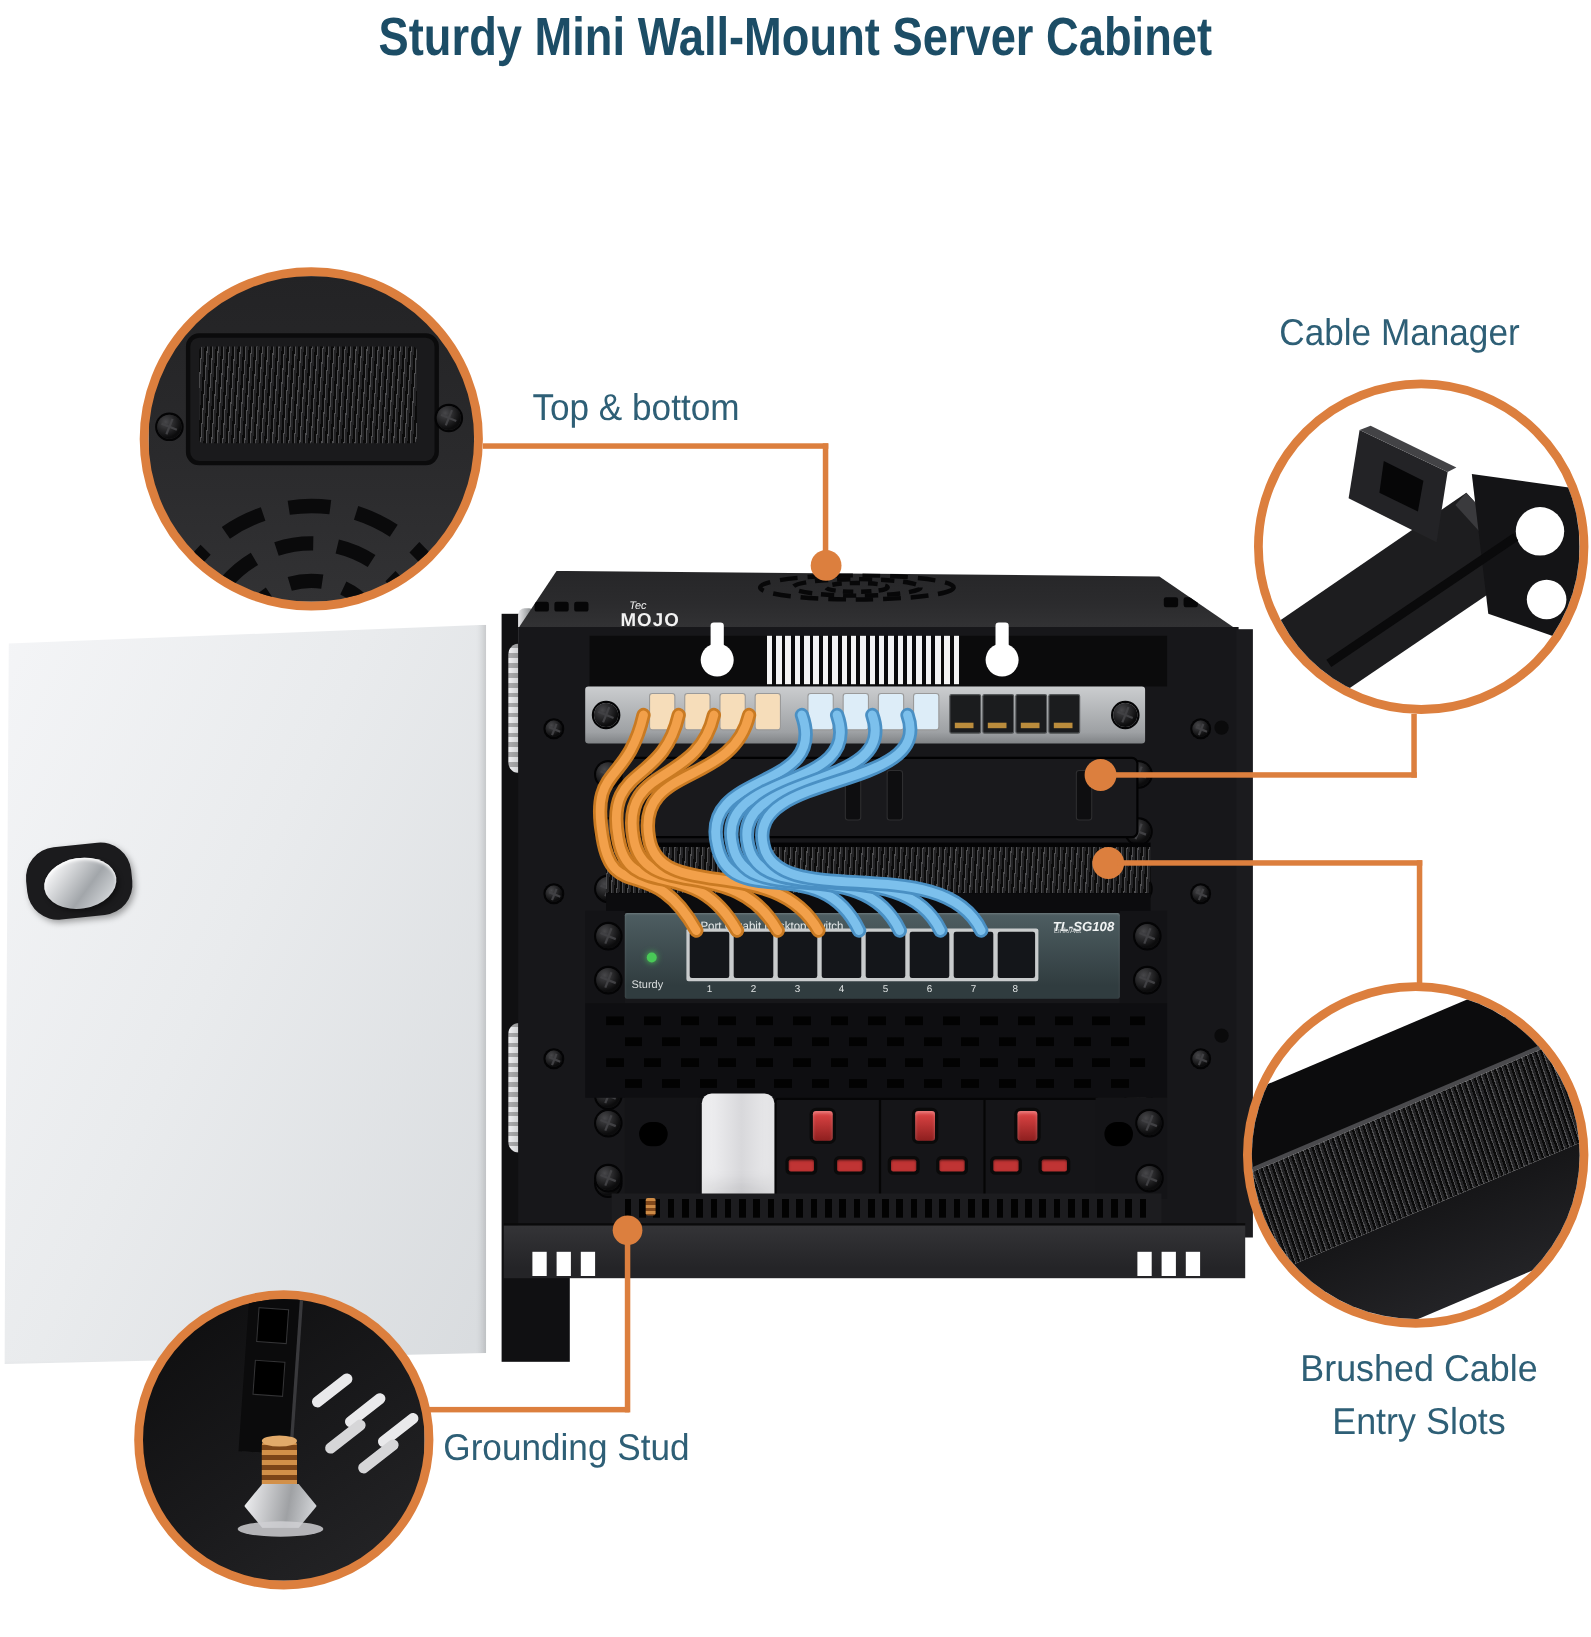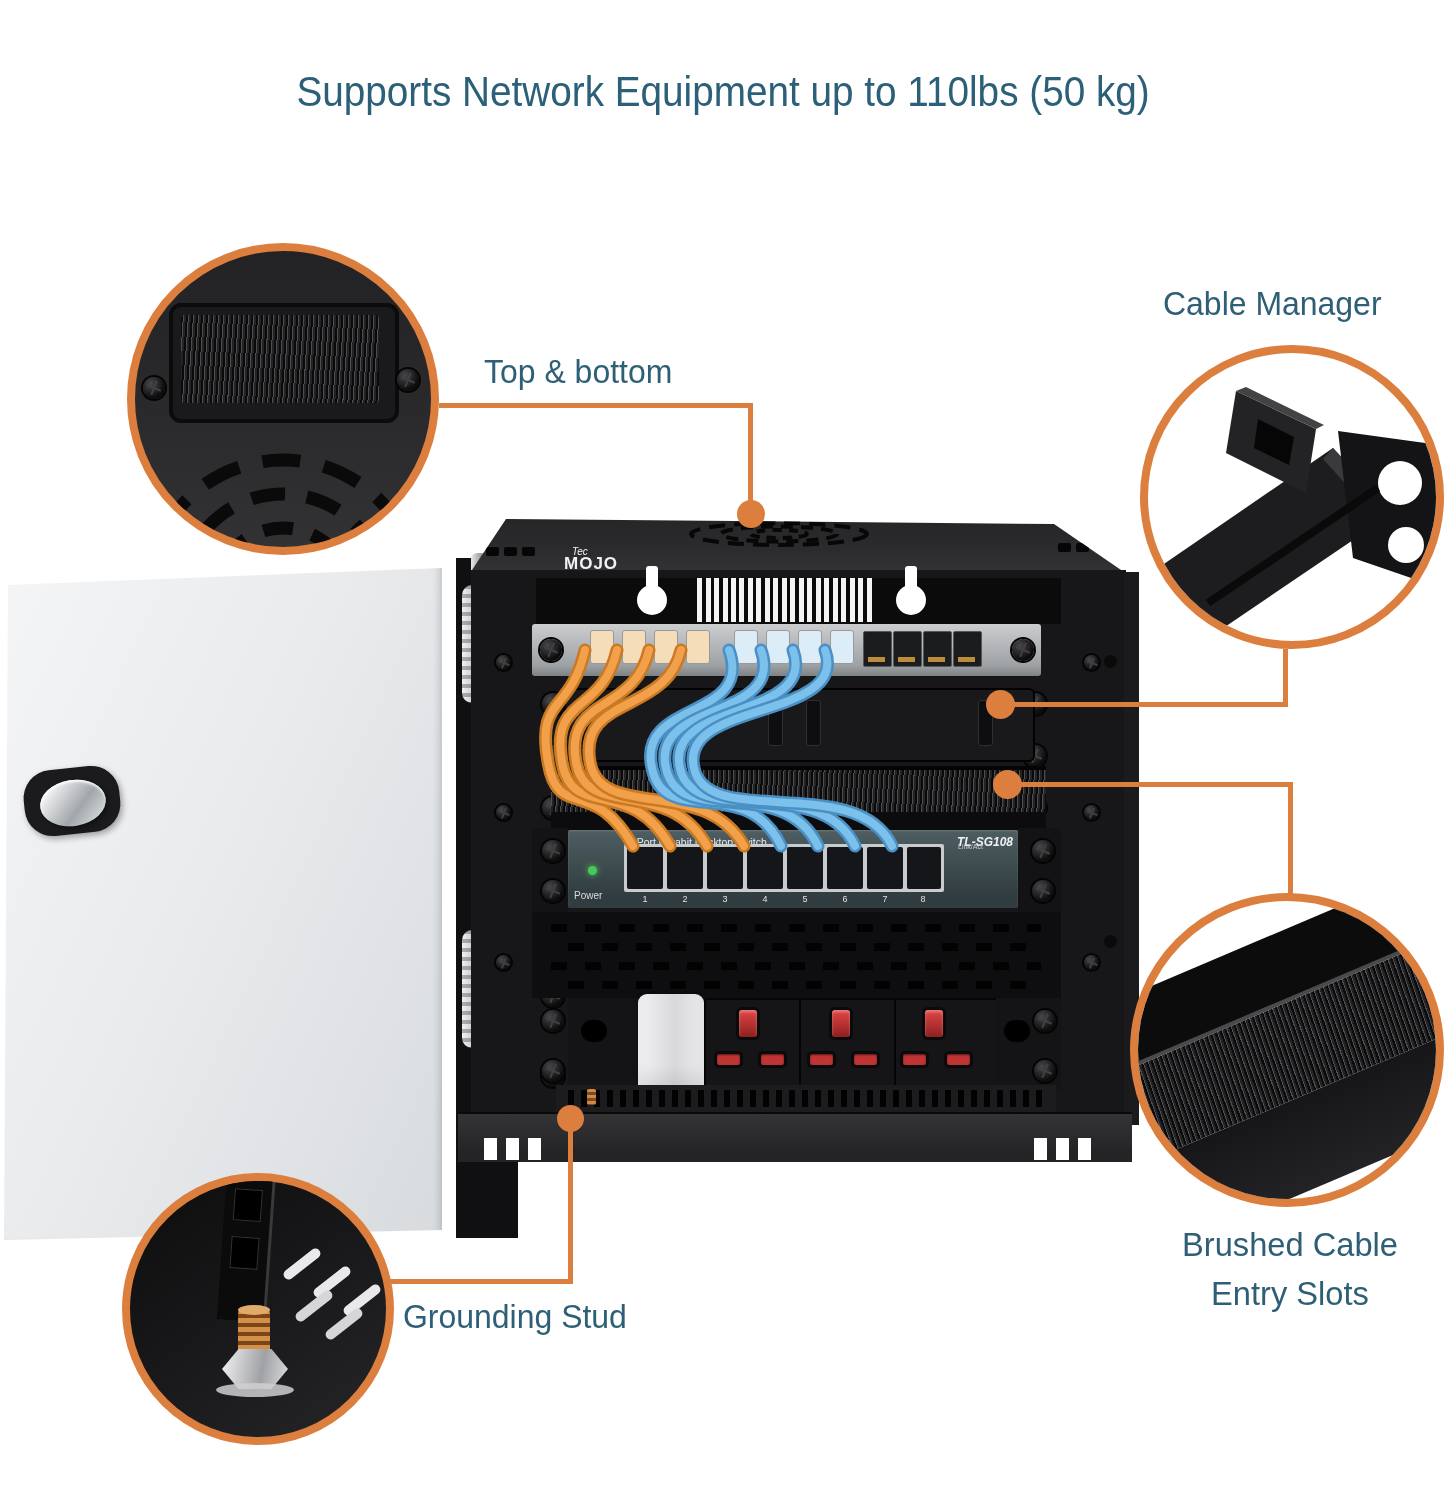--- a/index.html
+++ b/index.html
@@ -35,22 +35,22 @@
           border-radius:3px;box-shadow:inset 0 2px 3px rgba(255,255,255,.3),0 0 0 3px #0a0a0a;}
   .pinslot{width:23px;height:11px;background:#c03434;border-radius:2px;
            box-shadow:inset 0 1px 2px rgba(0,0,0,.55),0 0 0 3px #0a0a0a;}
   .portnum{width:36px;text-align:center;color:#dfe3e3;font-size:9px;}
 </style>
 </head>
 <body>
 
 <div id="stage">
 
-  <div class="abs subtitle">
-    <span class="cx90">Supports Network Equipment up to 110lbs (50 kg)</span>
+  <div class="abs title">
+    <span class="cx84">Sturdy Mini Wall-Mount Server Cabinet</span>
   </div>
 
   <div class="abs" style="left:0;top:560px;width:446px;height:685px;
               clip-path:polygon(8px 25px,442px 8px,442px 670px,4px 680px);
               background:linear-gradient(115deg,#f4f5f7 0%,#e9ebed 45%,#d8dbde 100%);
               box-shadow:inset 0 0 0 3px #c2c6c9, inset -6px 0 8px rgba(0,0,0,.18);">
     <div class="abs" style="left:24px;top:208px;width:96px;height:66px;background:#1b1b1d;border-radius:28px;
                 transform:rotate(-6deg);box-shadow:2px 3px 6px rgba(0,0,0,.35);"></div>
     <div class="abs" style="left:40px;top:220px;width:66px;height:46px;border-radius:50%;transform:rotate(-9deg);
                 background:linear-gradient(135deg,#fcfcfd 10%,#a2a6aa 60%,#dcdfe2 95%);
@@ -218,21 +218,21 @@
     <div class="abs" style="left:95px;top:307px;width:495px;height:18px;background:#0c0c0e;"></div>
 
     <div class="abs" style="left:76px;top:323px;width:36px;height:84px;background:#131316;"></div>
     <div class="abs" style="left:562px;top:323px;width:43px;height:84px;background:#131316;"></div>
     <div class="abs" style="left:112px;top:325px;width:450px;height:78px;border-radius:2px;
                 background:linear-gradient(180deg,#4e5e62,#303c3f 85%);box-shadow:inset 0 1px 2px rgba(255,255,255,.18);">
       <div class="abs" style="left:60px;top:6px;font-size:11px;color:#e6eaea;transform:scaleX(.95);transform-origin:left;">8 Port Gigabit Desktop Switch</div>
       <div class="abs" style="left:370px;top:5px;width:75px;text-align:right;font-size:12px;font-weight:bold;font-style:italic;color:#f0f3f3;">TL-SG108</div>
       <div class="abs" style="left:390px;top:13px;font-size:7px;color:#c9cecf;">Link/Act</div>
       <div class="abs" style="left:20px;top:36px;width:9px;height:9px;border-radius:50%;background:#49c957;box-shadow:0 0 6px #49c957;"></div>
-      <div class="abs" style="left:6px;top:60px;font-size:10px;color:#d9dddd;">Power</div>
+      <div class="abs" style="left:6px;top:60px;font-size:10px;color:#d9dddd;">Sturdy</div>
 
       <div class="abs" style="left:56px;top:14px;width:320px;height:48px;background:#c9cccd;border-radius:2px;"></div>
       <div class="abs" style="left:59px;top:17px;width:36px;height:42px;background:#14161a;border-radius:2px;"></div>
       <div class="abs" style="left:99px;top:17px;width:36px;height:42px;background:#14161a;border-radius:2px;"></div>
       <div class="abs" style="left:139px;top:17px;width:36px;height:42px;background:#14161a;border-radius:2px;"></div>
       <div class="abs" style="left:179px;top:17px;width:36px;height:42px;background:#14161a;border-radius:2px;"></div>
       <div class="abs" style="left:219px;top:17px;width:36px;height:42px;background:#14161a;border-radius:2px;"></div>
       <div class="abs" style="left:259px;top:17px;width:36px;height:42px;background:#14161a;border-radius:2px;"></div>
       <div class="abs" style="left:299px;top:17px;width:36px;height:42px;background:#14161a;border-radius:2px;"></div>
       <div class="abs" style="left:339px;top:17px;width:34px;height:42px;background:#14161a;border-radius:2px;"></div>

